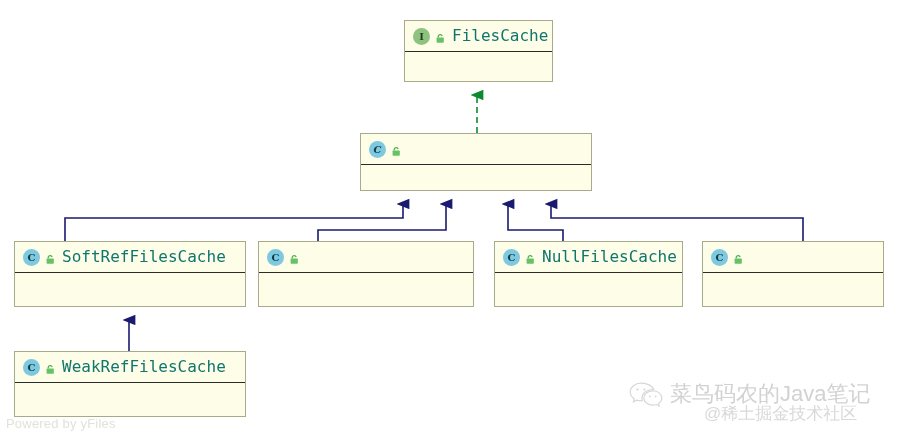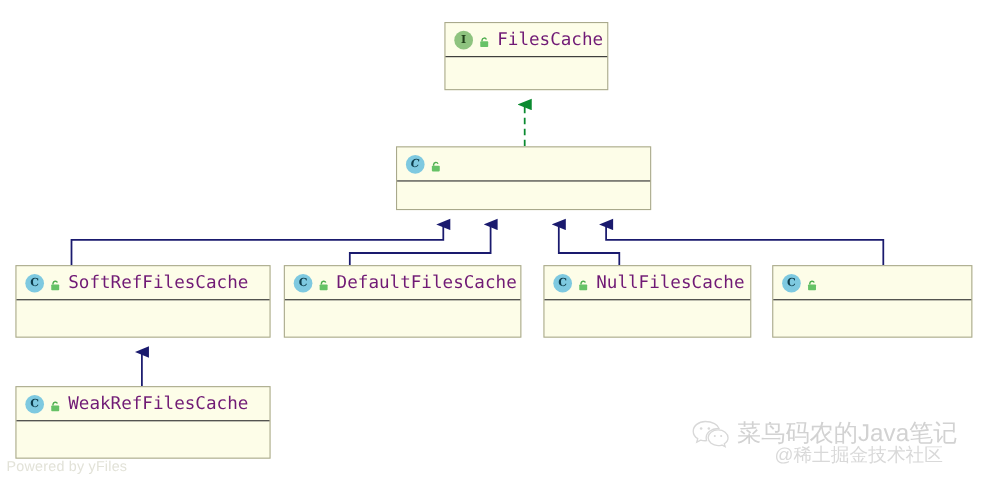--- a/index.html
+++ b/index.html
@@ -27,21 +27,21 @@
     border-bottom: 1px solid #2b2b2b;
     padding: 0 8px;
     flex: 0 0 auto;
     height: 31px;
     gap: 5px;
   }
   .uml-body { flex: 1 1 auto; }
   .uml-title {
     font-family: "DejaVu Sans Mono", "Liberation Mono", monospace;
     font-size: 16px;
-    color: #701a75;
+    color: #0f766e;
     letter-spacing: 0px;
     white-space: nowrap;
     line-height: 1;
   }
   .uml-title.abstract { font-style: normal; }
 
   
   .kind-icon {
     width: 17px; height: 17px;
     border-radius: 50%;
@@ -180,21 +180,20 @@
 
   <div class="uml-node" style="left:258px; top:241px; width:216px; height:66px;">
     <div class="uml-header">
       <span class="kind-icon cls">C</span>
       <span class="vis-icon">
         <svg viewBox="0 0 12 12" xmlns="http://www.w3.org/2000/svg">
           <path d="M3.2,4.6 V3.4 a2.1,2.1 0 0 1 4.0,-0.5" fill="none" stroke="#4fae4f" stroke-width="1.3"></path>
           <rect x="1.6" y="4.6" width="7.2" height="5.2" rx="0.7" fill="#66c266"></rect>
         </svg>
       </span>
-      <span class="uml-title">DefaultFilesCache</span>
     </div>
     <div class="uml-body"></div>
   </div>
 
   <div class="uml-node" style="left:494px; top:241px; width:189px; height:66px;">
     <div class="uml-header">
       <span class="kind-icon cls">C</span>
       <span class="vis-icon">
         <svg viewBox="0 0 12 12" xmlns="http://www.w3.org/2000/svg">
           <path d="M3.2,4.6 V3.4 a2.1,2.1 0 0 1 4.0,-0.5" fill="none" stroke="#4fae4f" stroke-width="1.3"></path>

